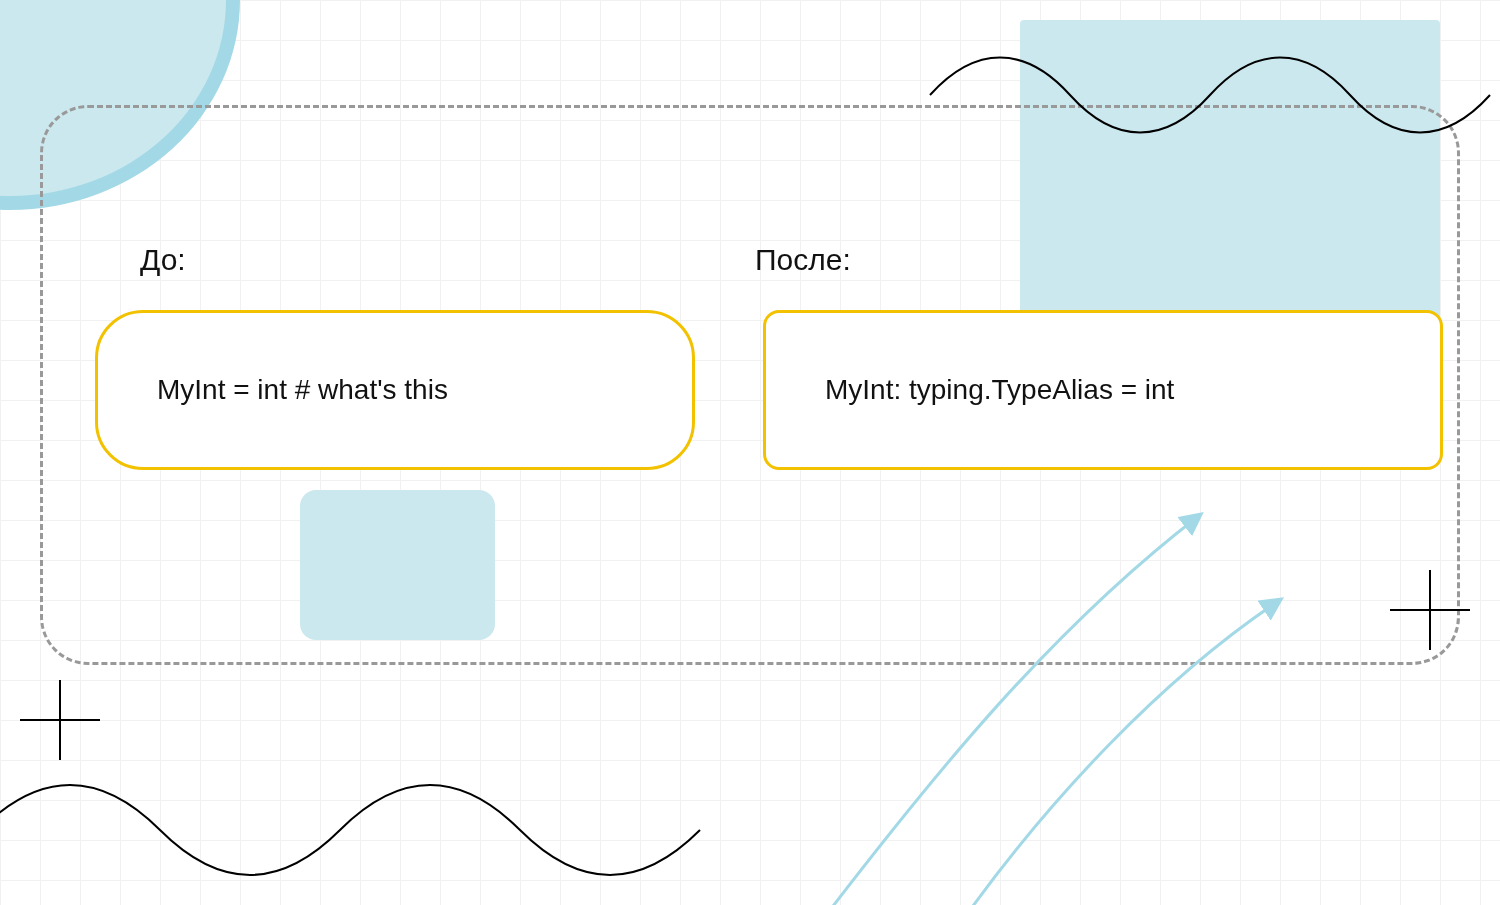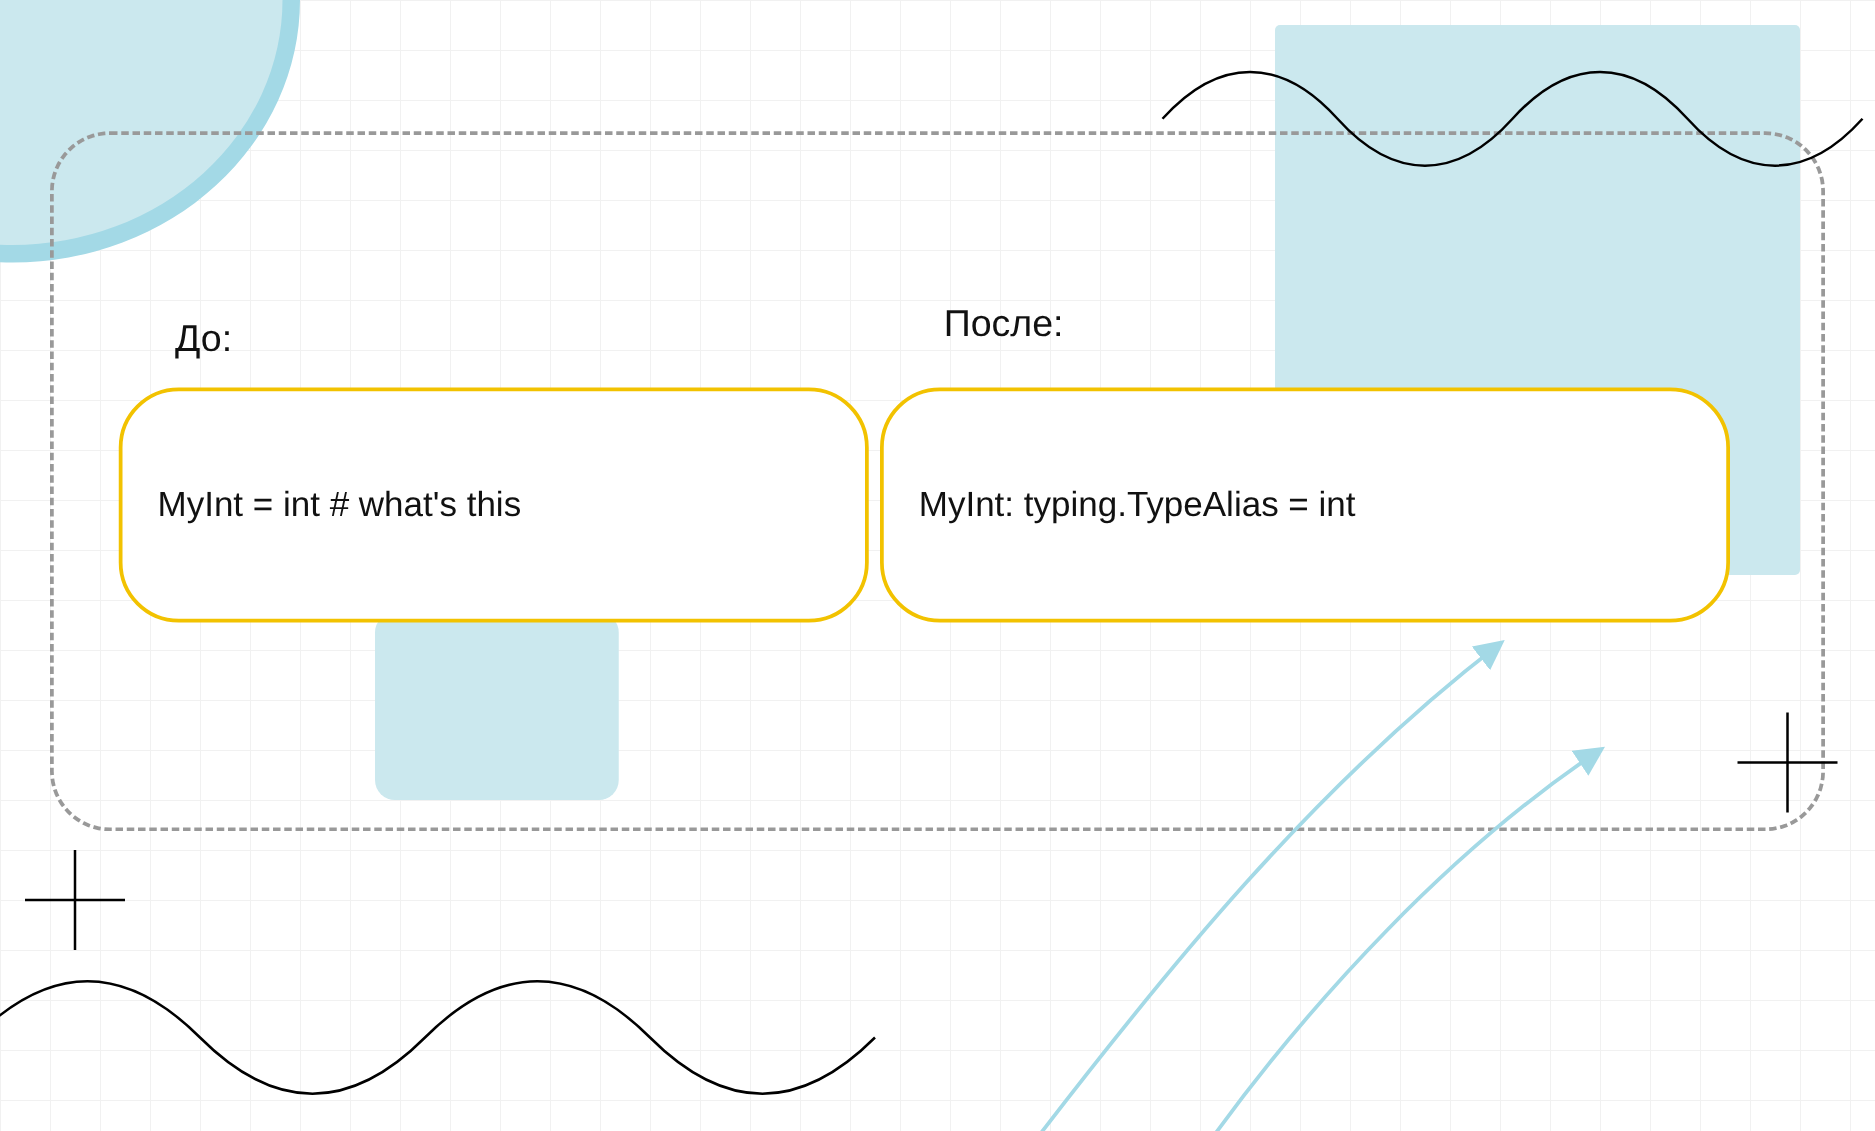--- a/index.html
+++ b/index.html
@@ -41,37 +41,37 @@
       border: 3px dashed #999;
       border-radius: 48px;
     }
     .labels {
       position: absolute;
       top: 243px;
       font-size: 30px;
       color: #111;
       font-weight: 400;
     }
-    .label-before { left: 140px; margin-top: 12px; }
+    .label-before { left: 140px; }
     .label-after  { left: 755px; text-align: right; }
     .code-bubble {
       position: absolute;
       top: 310px;
-      height: 188px;
+      height: 160px;
       background: #fff;
       border: 3px solid #f2c200;
       border-radius: 48px;
       display: flex;
       align-items: center;
-      padding: 0 28px;
+      padding: 0 59px;
       font-size: 28px;
       color: #111;
     }
     .bubble-before { left: 95px;  width: 600px; }
-    .bubble-after  { left: 704px; width: 680px; }
+    .bubble-after  { left: 763px; width: 680px; border-radius: 16px; }
     .plus {
       position: absolute;
       width: 80px; height: 80px;
     }
     .plus::before, .plus::after {
       content: "";
       position: absolute;
       background: #000;
     }
     .plus::before { left: 50%; top: 0; width: 2px; height: 100%; transform: translateX(-50%); }

